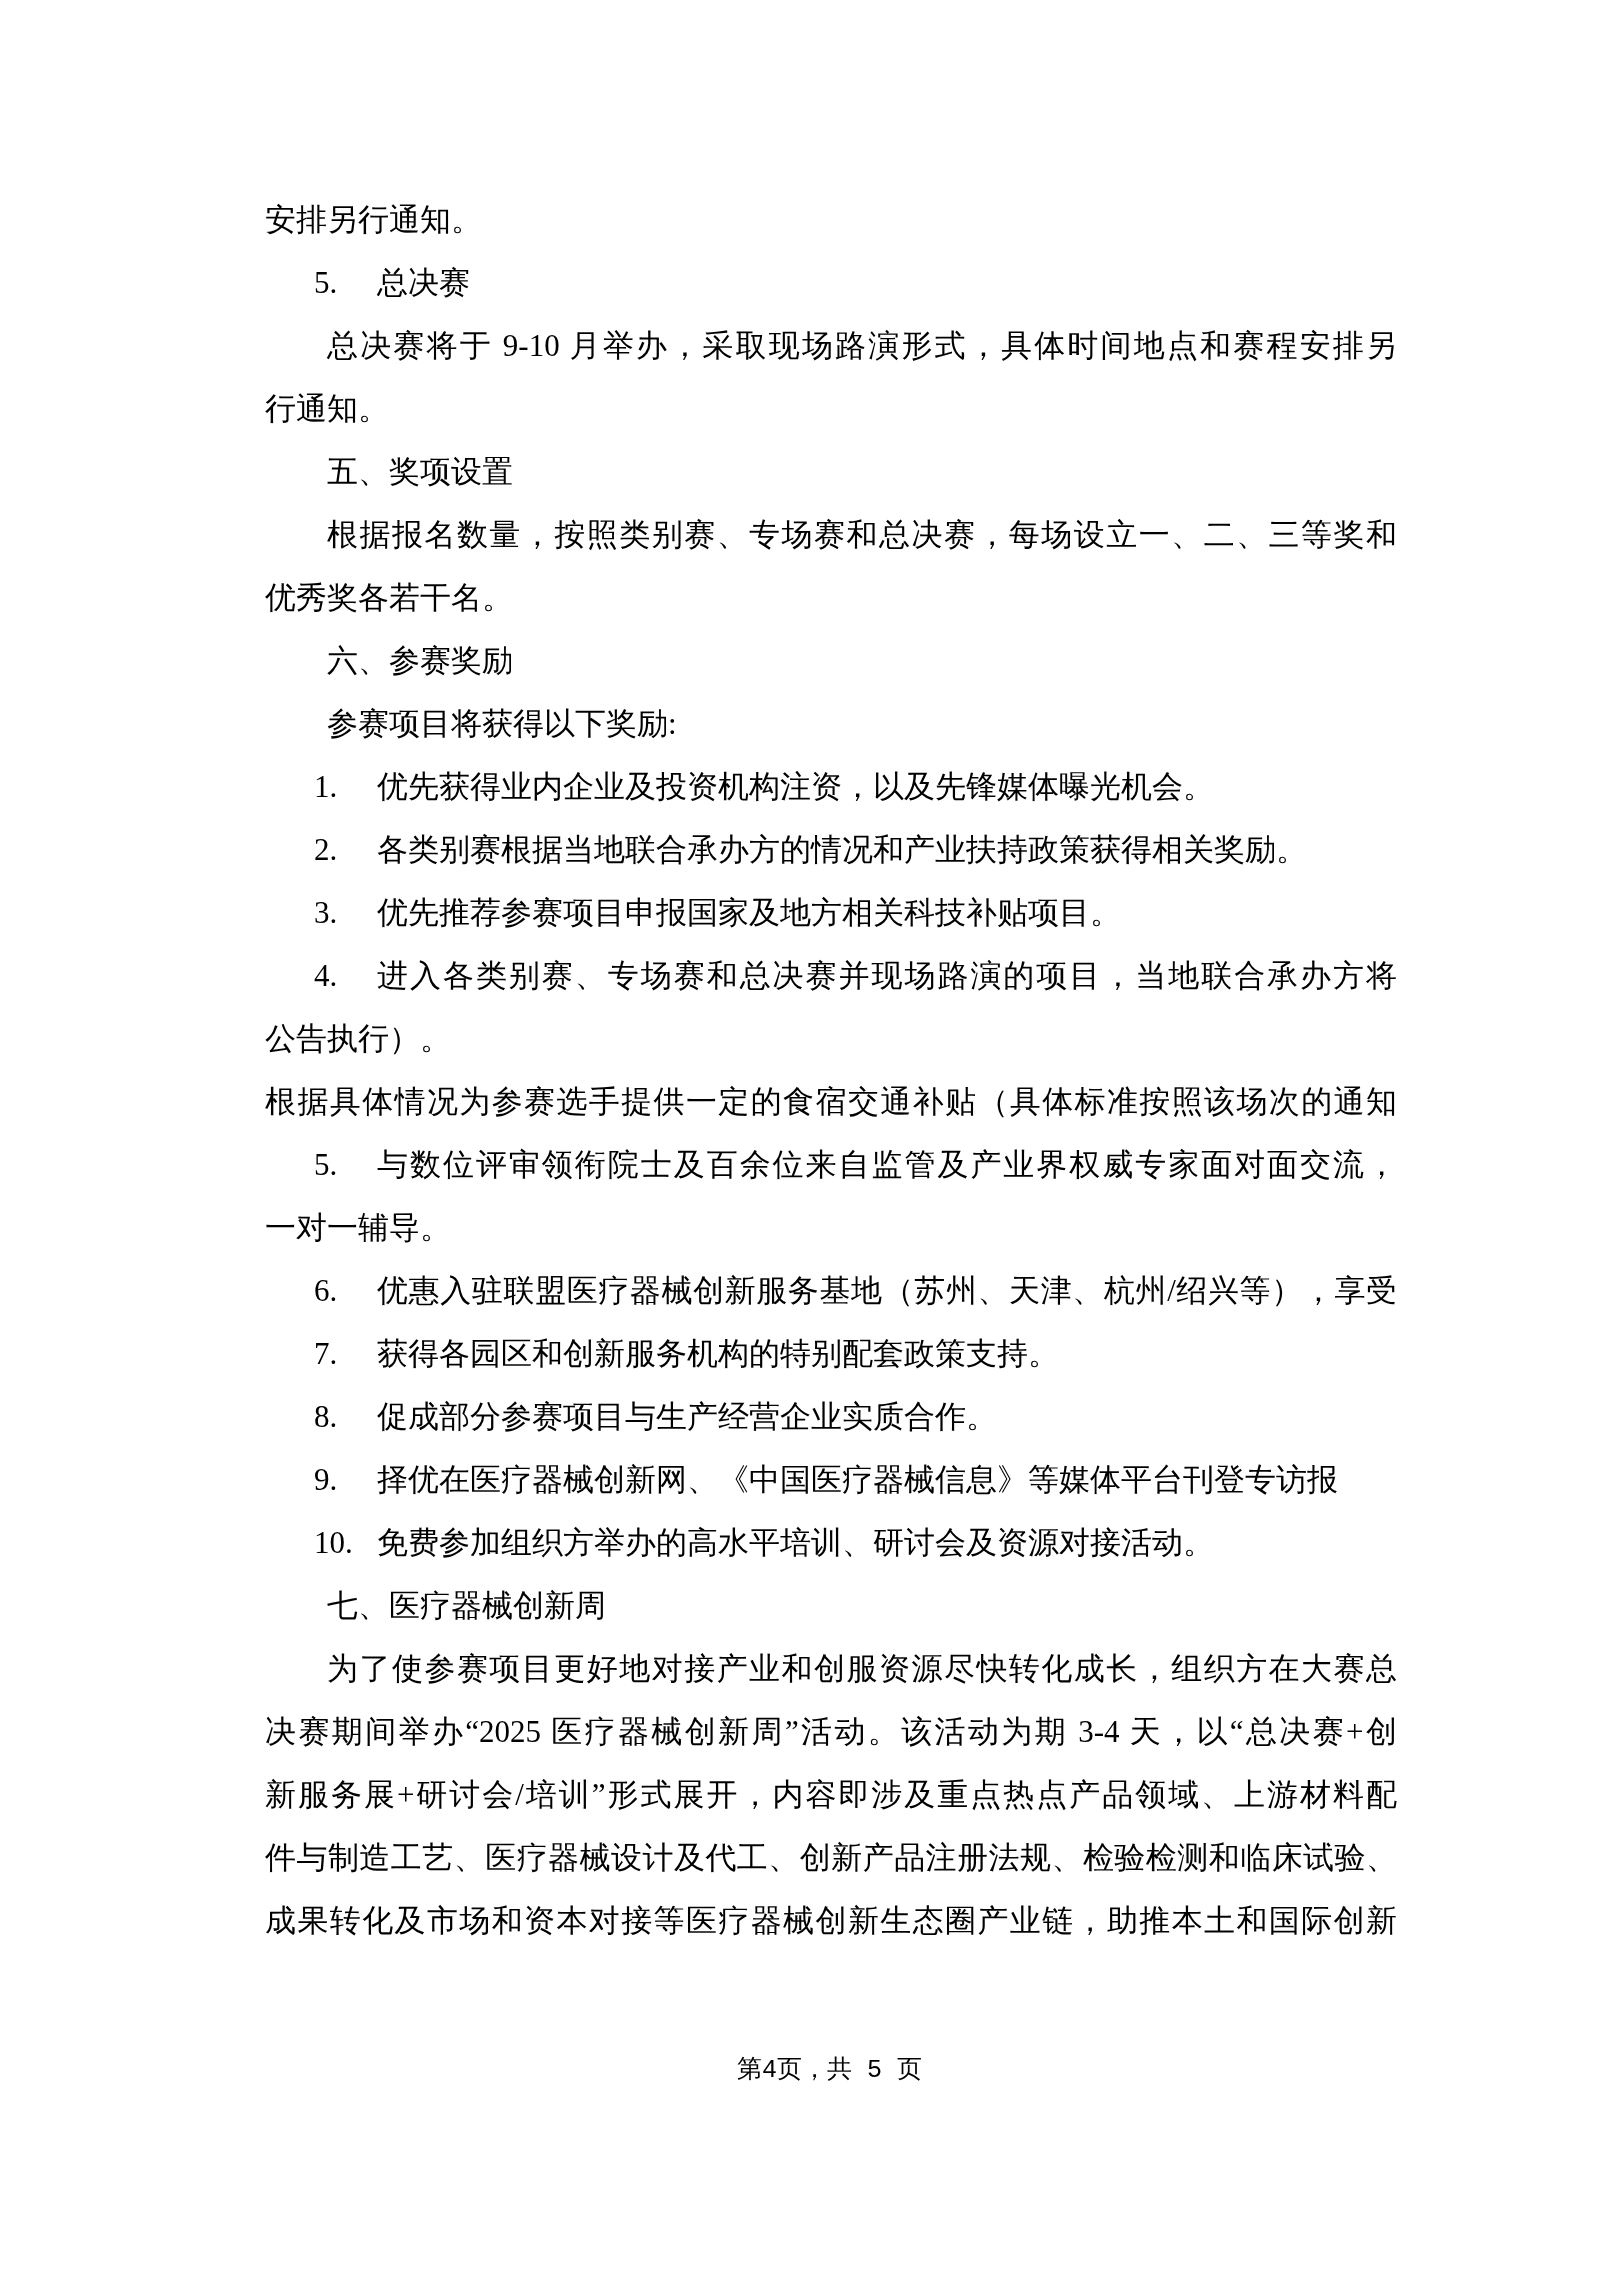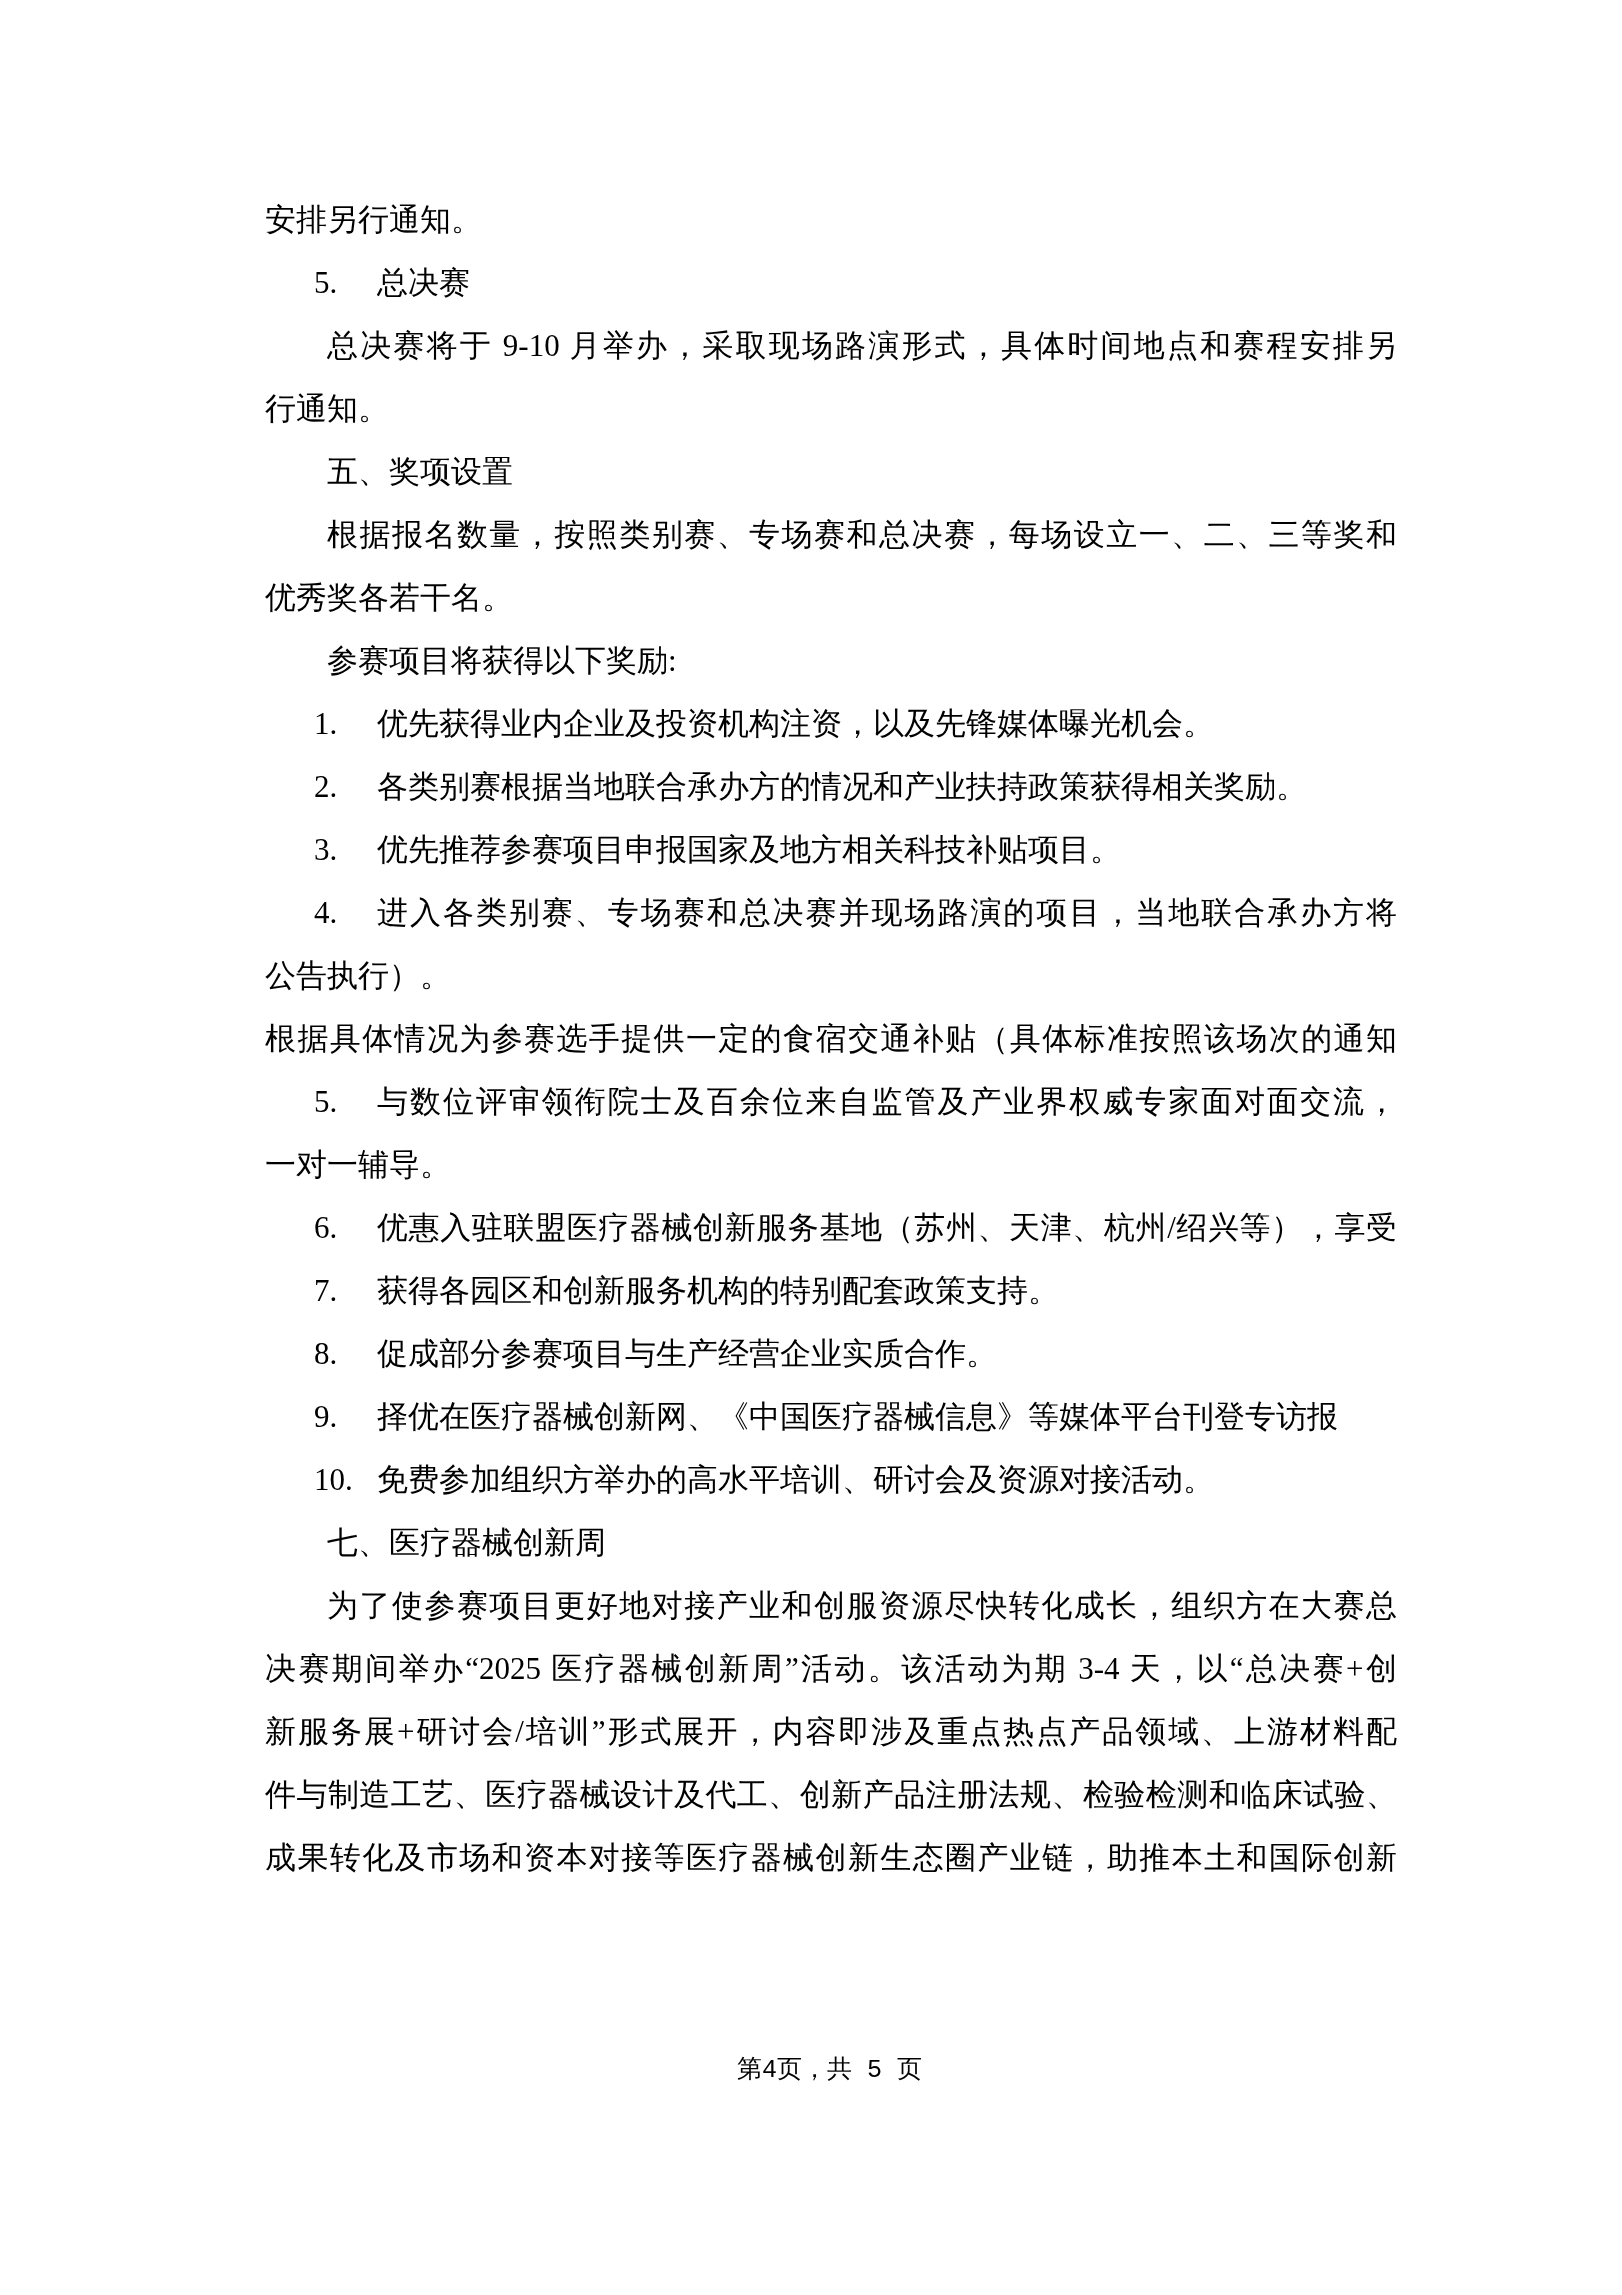--- a/index.html
+++ b/index.html
@@ -89,20 +89,21 @@
 
 <div class="page">
   <div class="doc-body">
       <div class="line para-end">安排另行通知。</div>
       <div class="line li"><span class="num">5.</span><span class="li-text">总决赛</span></div>
       <div class="line para-start">总决赛将于 9-10 月举办，采取现场路演形式，具体时间地点和赛程安排另</div>
       <div class="line para-end">行通知。</div>
       <div class="line heading">五、奖项设置</div>
       <div class="line para-start">根据报名数量，按照类别赛、专场赛和总决赛，每场设立一、二、三等奖和</div>
       <div class="line para-end">优秀奖各若干名。</div>
+      <div class="line heading">六、参赛奖励</div>
       <div class="line para-start-short">参赛项目将获得以下奖励:</div>
       <div class="line li"><span class="num">1.</span><span class="li-text">优先获得业内企业及投资机构注资，以及先锋媒体曝光机会。</span></div>
       <div class="line li"><span class="num">2.</span><span class="li-text">各类别赛根据当地联合承办方的情况和产业扶持政策获得相关奖励。</span></div>
       <div class="line li"><span class="num">3.</span><span class="li-text">优先推荐参赛项目申报国家及地方相关科技补贴项目。</span></div>
       <div class="line li-stretch">
         <span class="num">4.</span>
         <span class="li-text">进入各类别赛、专场赛和总决赛并现场路演的项目，当地联合承办方将</span>
       </div>
       <div class="line para-end">公告执行）。</div>
       <div class="line para-cont">根据具体情况为参赛选手提供一定的食宿交通补贴（具体标准按照该场次的通知</div>

